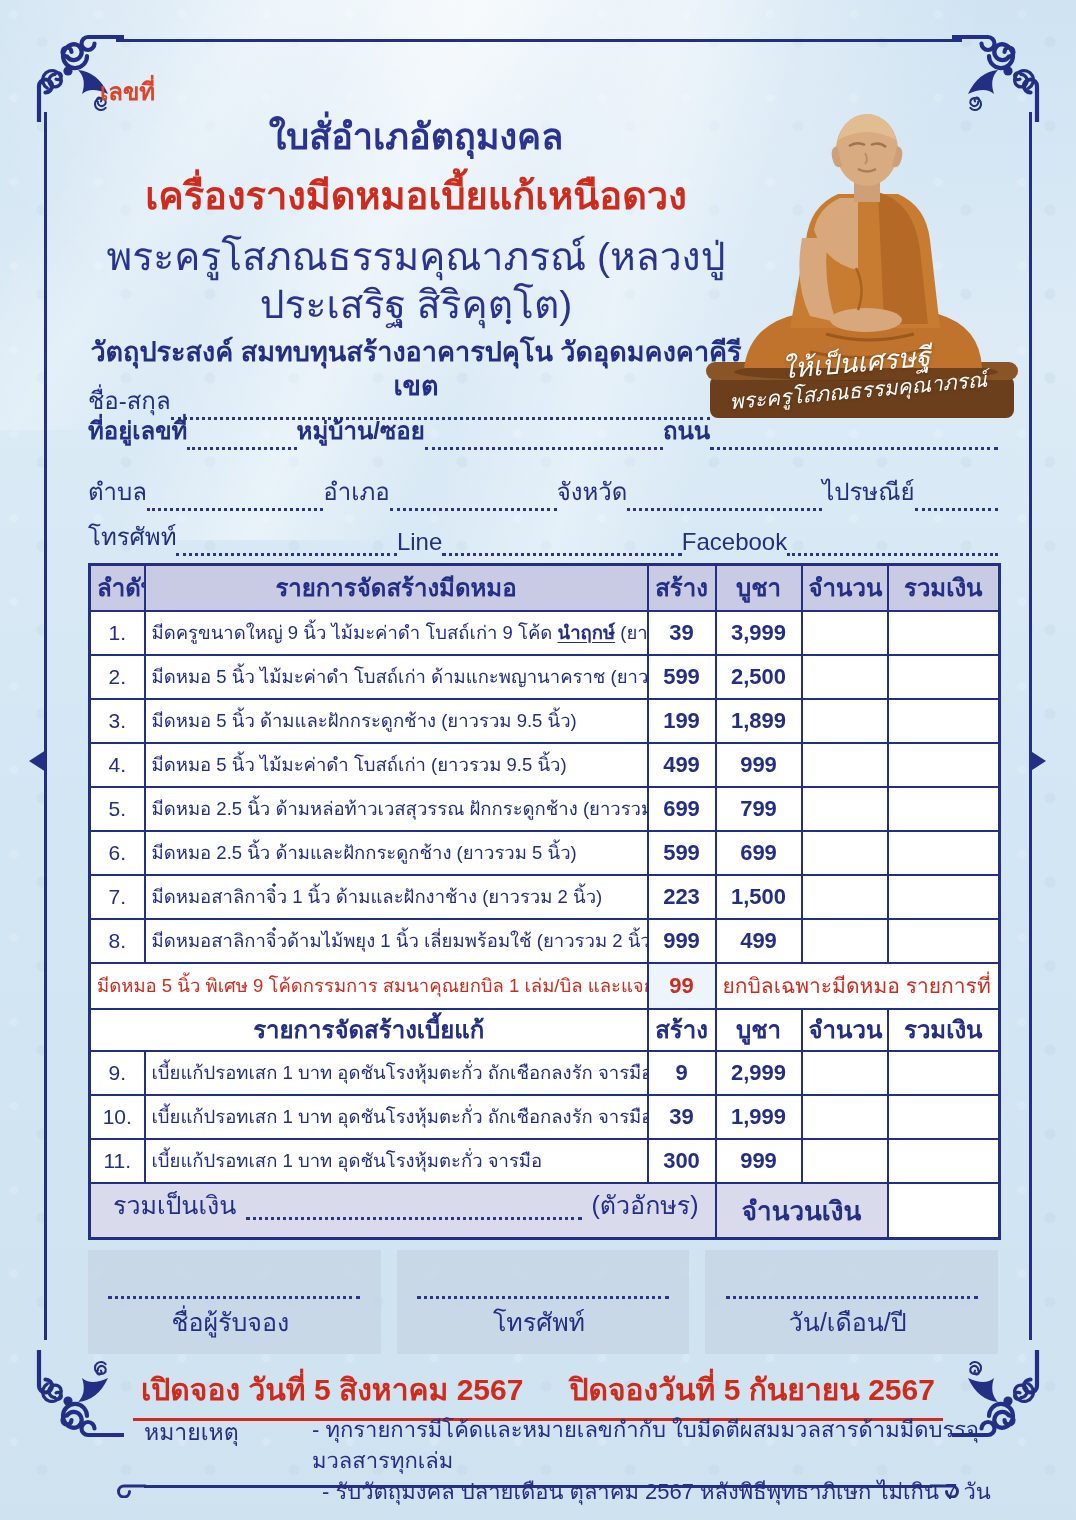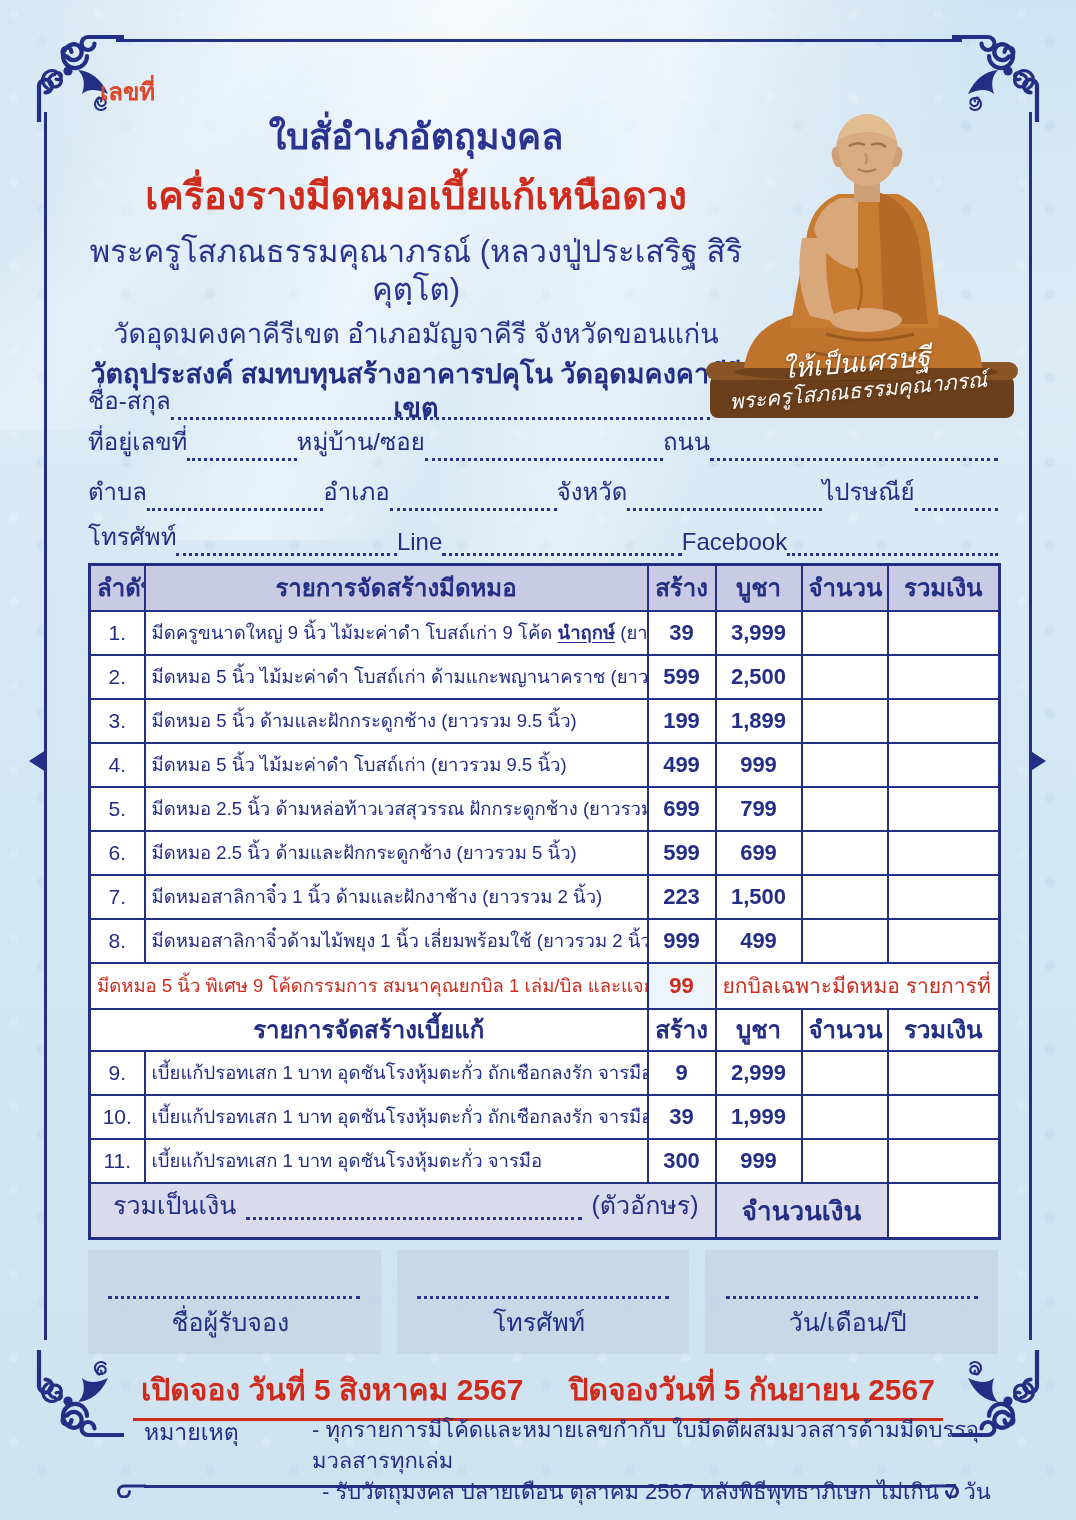--- a/index.html
+++ b/index.html
@@ -37,38 +37,38 @@
   .ea-left{left:29px;top:750px;border-left:0;border-right:17px solid #232e85;}
   .ea-right{left:1029px;top:750px;border-right:0;border-left:17px solid #232e85;}
   .brule{position:absolute;left:112px;top:1474px;width:852px;display:flex;align-items:center;color:#232e85;}
   .brule .bline{flex:1;border-top:3px solid #232e85;margin:0 -2px;}
 
   
   .doc-no{position:absolute;left:100px;top:72px;font-size:24px;font-weight:600;color:#dc4527;}
   .titles{position:absolute;left:86px;top:114px;width:660px;text-align:center;line-height:1.25;}
   .t1{font-size:36px;font-weight:bold;color:#2a3490;}
   .t2{font-size:38px;font-weight:bold;color:#cf2b1c;margin-top:14px;}
-  .t3{font-size:31px;font-weight:500;color:#2a3490;margin-top:12px;}
+  .t3{font-size:39px;font-weight:500;color:#2a3490;margin-top:12px;}
   .t4{font-size:27px;font-weight:500;color:#2a3490;margin-top:8px;}
   .t5{font-size:27px;font-weight:bold;color:#232e85;margin-top:6px;}
 
   
   .photo{position:absolute;left:706px;top:88px;width:312px;height:340px;}
   .photo svg{width:100%;height:100%;display:block;}
   .overlay{position:absolute;left:0;right:10px;bottom:26px;text-align:center;color:#fff;
     font-style:italic;transform:rotate(-5deg);text-shadow:0 1px 3px rgba(70,40,10,.55);line-height:1.1;}
   .ov1{font-size:27px;}
   .ov2{font-size:21px;}
 
   
   .frow{position:absolute;left:88px;width:910px;height:40px;display:flex;align-items:flex-end;
     font-size:24px;font-weight:500;color:#232e85;white-space:nowrap;}
   .frow .dots{border-bottom:3px dotted #2a3490;height:8px;}
   .fr1{top:380px;width:622px;}
-  .fr2{top:421px;} .fr3{top:471px;} .fr4{top:516px;}
+  .fr2{top:410px;font-weight:bold;} .fr3{top:471px;} .fr4{top:516px;}
 
   
   table.items{position:absolute;left:88px;top:563px;width:910px;border-collapse:collapse;
     table-layout:fixed;background:#ffffff;border:3px solid #232e85;}
   table.items td,table.items th{border:2.5px solid #232e85;padding:0 6px;overflow:hidden;}
   tr.hr1{height:46px;} tr.dr{height:44px;} tr.special{height:46px;} tr.hdr2{height:42px;} tr.totalr{height:56px;}
   tr.hr1 th{background:#c9cbe5;font-size:24px;font-weight:600;color:#232e85;}
   .c-no{text-align:center;font-size:21px;}
   .c-desc{font-size:18.5px;white-space:nowrap;padding-left:10px;}
   .und{text-decoration:underline;text-underline-offset:3px;font-weight:bold;}
@@ -170,21 +170,20 @@
     <svg width="34" height="24" viewBox="0 0 34 24">
       <path d="M0 12 H22 a5.5 5.5 0 1 1 -5.5 5.5" fill="none" stroke="#232e85" stroke-width="3" stroke-linecap="round"></path>
     </svg>
   </div>
 
   <div class="doc-no">เลขที่</div>
   <div class="titles">
     <div class="t1">ใบสั่อำเภอัตถุมงคล</div>
     <div class="t2">เครื่องรางมีดหมอเบี้ยแก้เหนือดวง</div>
     <div class="t3">พระครูโสภณธรรมคุณาภรณ์ (หลวงปู่ประเสริฐ สิริคุตฺโต)</div>
-    <div class="t4">วัดอุดมคงคาคีรีเขต  อำเภอมัญจาคีรี จังหวัดขอนแก่น</div>
     <div class="t5">วัตถุประสงค์  สมทบทุนสร้างอาคารปคุโน วัดอุดมคงคาคีรีเขต</div>
   </div>
 
   <div class="photo">
     <svg viewBox="0 0 312 340">
       <rect x="4" y="288" width="304" height="42" rx="8" fill="#6b3f1c"></rect>
       <rect x="0" y="274" width="312" height="18" rx="9" fill="#8a5526"></rect>
       <ellipse cx="160" cy="284" rx="132" ry="9" fill="#4e2d12" opacity="0.45"></ellipse>
       <path d="M38 280 Q44 236 92 226 L232 226 Q274 238 276 280 Z" fill="#c0732d"></path>
       <path d="M100 152 Q104 118 132 106 L192 106 Q220 118 224 152 L234 240 L84 240 Z" fill="#c87c31"></path>

